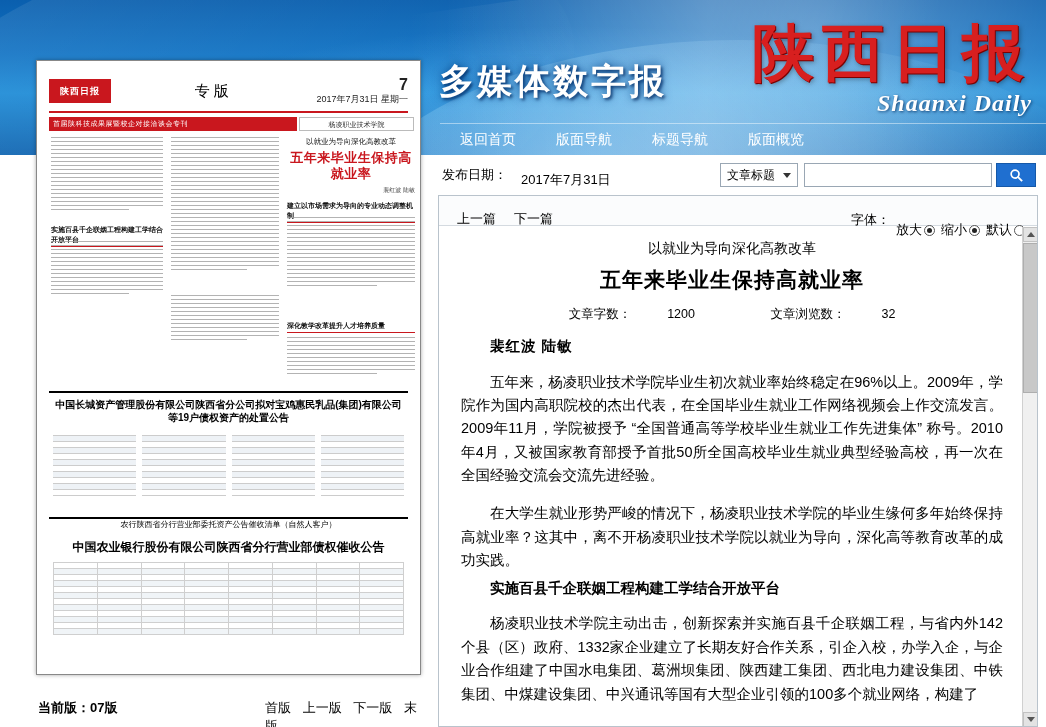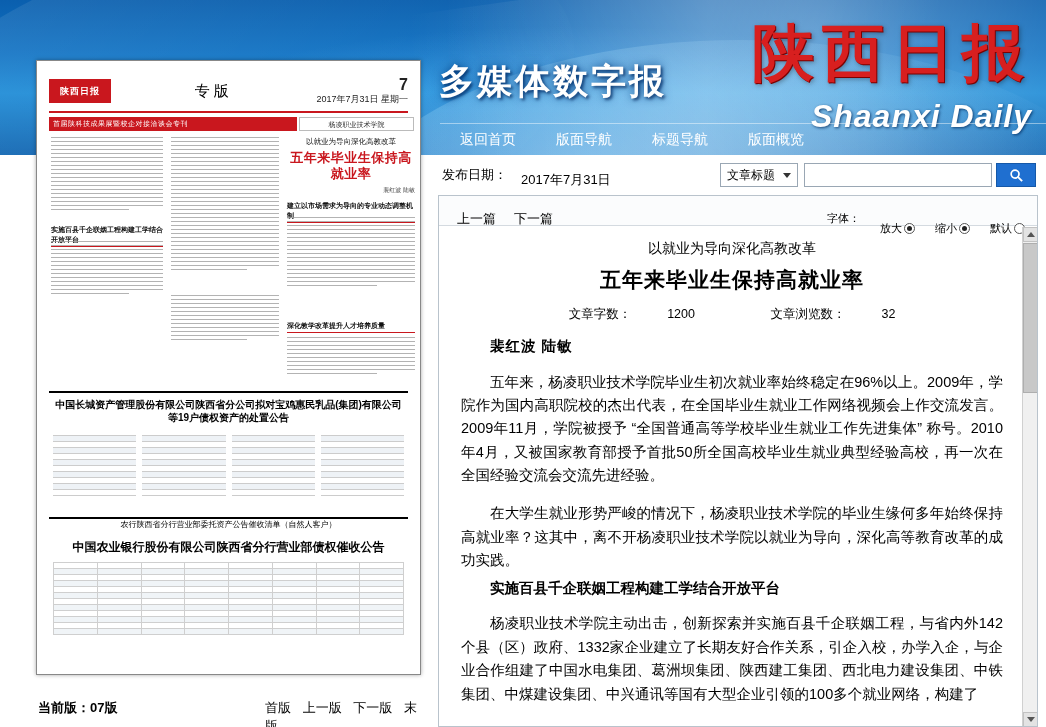--- a/index.html
+++ b/index.html
@@ -67,27 +67,28 @@
   .masthead .cn {
     font-size: 62px;
     font-weight: bold;
     color: #d81f1f;
     letter-spacing: 8px;
     line-height: 1;
     font-family: "DejaVu Sans", serif;
     text-shadow: 1px 1px 0 #7c0000, 2px 2px 5px rgba(0,0,0,0.35);
   }
   .masthead .en {
-    margin-top: 14px;
-    font-size: 32px;
+    margin-top: 6px;
+    font-size: 24px;
     font-weight: bold;
     font-style: italic;
     color: #ffffff;
     letter-spacing: 1px;
     text-shadow: 1px 1px 3px rgba(0,40,90,0.8);
+    font-family: Liberation Serif, serif;
   }
 
   
   .nav-strip {
     position: absolute;
     left: 440px; top: 123px;
     width: 606px; height: 32px;
     border-top: 1px solid rgba(255,255,255,0.45);
     display: flex;
     align-items: center;
@@ -259,21 +260,21 @@
     position: relative;
     height: 30px;
     border-bottom: 1px solid #d4dae0;
     background: #fbfcfd;
     display: flex; align-items: center;
   }
   .tb-left { display: flex; gap: 18px; padding-left: 18px; font-size: 13px; }
   .tb-left span { cursor: pointer; color: #000; margin-top: 16px; }
   .tb-right {
     position: absolute; right: 12px; top: 5px;
-    display: flex; align-items: center; gap: 20px; font-size: 11px; text-align: right;
+    display: flex; align-items: center; gap: 6px; font-size: 13px; text-align: right;
   }
   .tb-right .fs-label { color: #000; }
   .fs-opt { display: flex; align-items: center; gap: 2px; cursor: pointer; color:#000;margin-top:20px; }
   .radio {
     width: 11px; height: 11px; border: 1px solid #555; border-radius: 50%;
     display: inline-block; position: relative; background: #fff;
   }
   .radio.on::after {
     content: ""; position: absolute; left: 2px; top: 2px;
     width: 5px; height: 5px; border-radius: 50%; background: #222;

